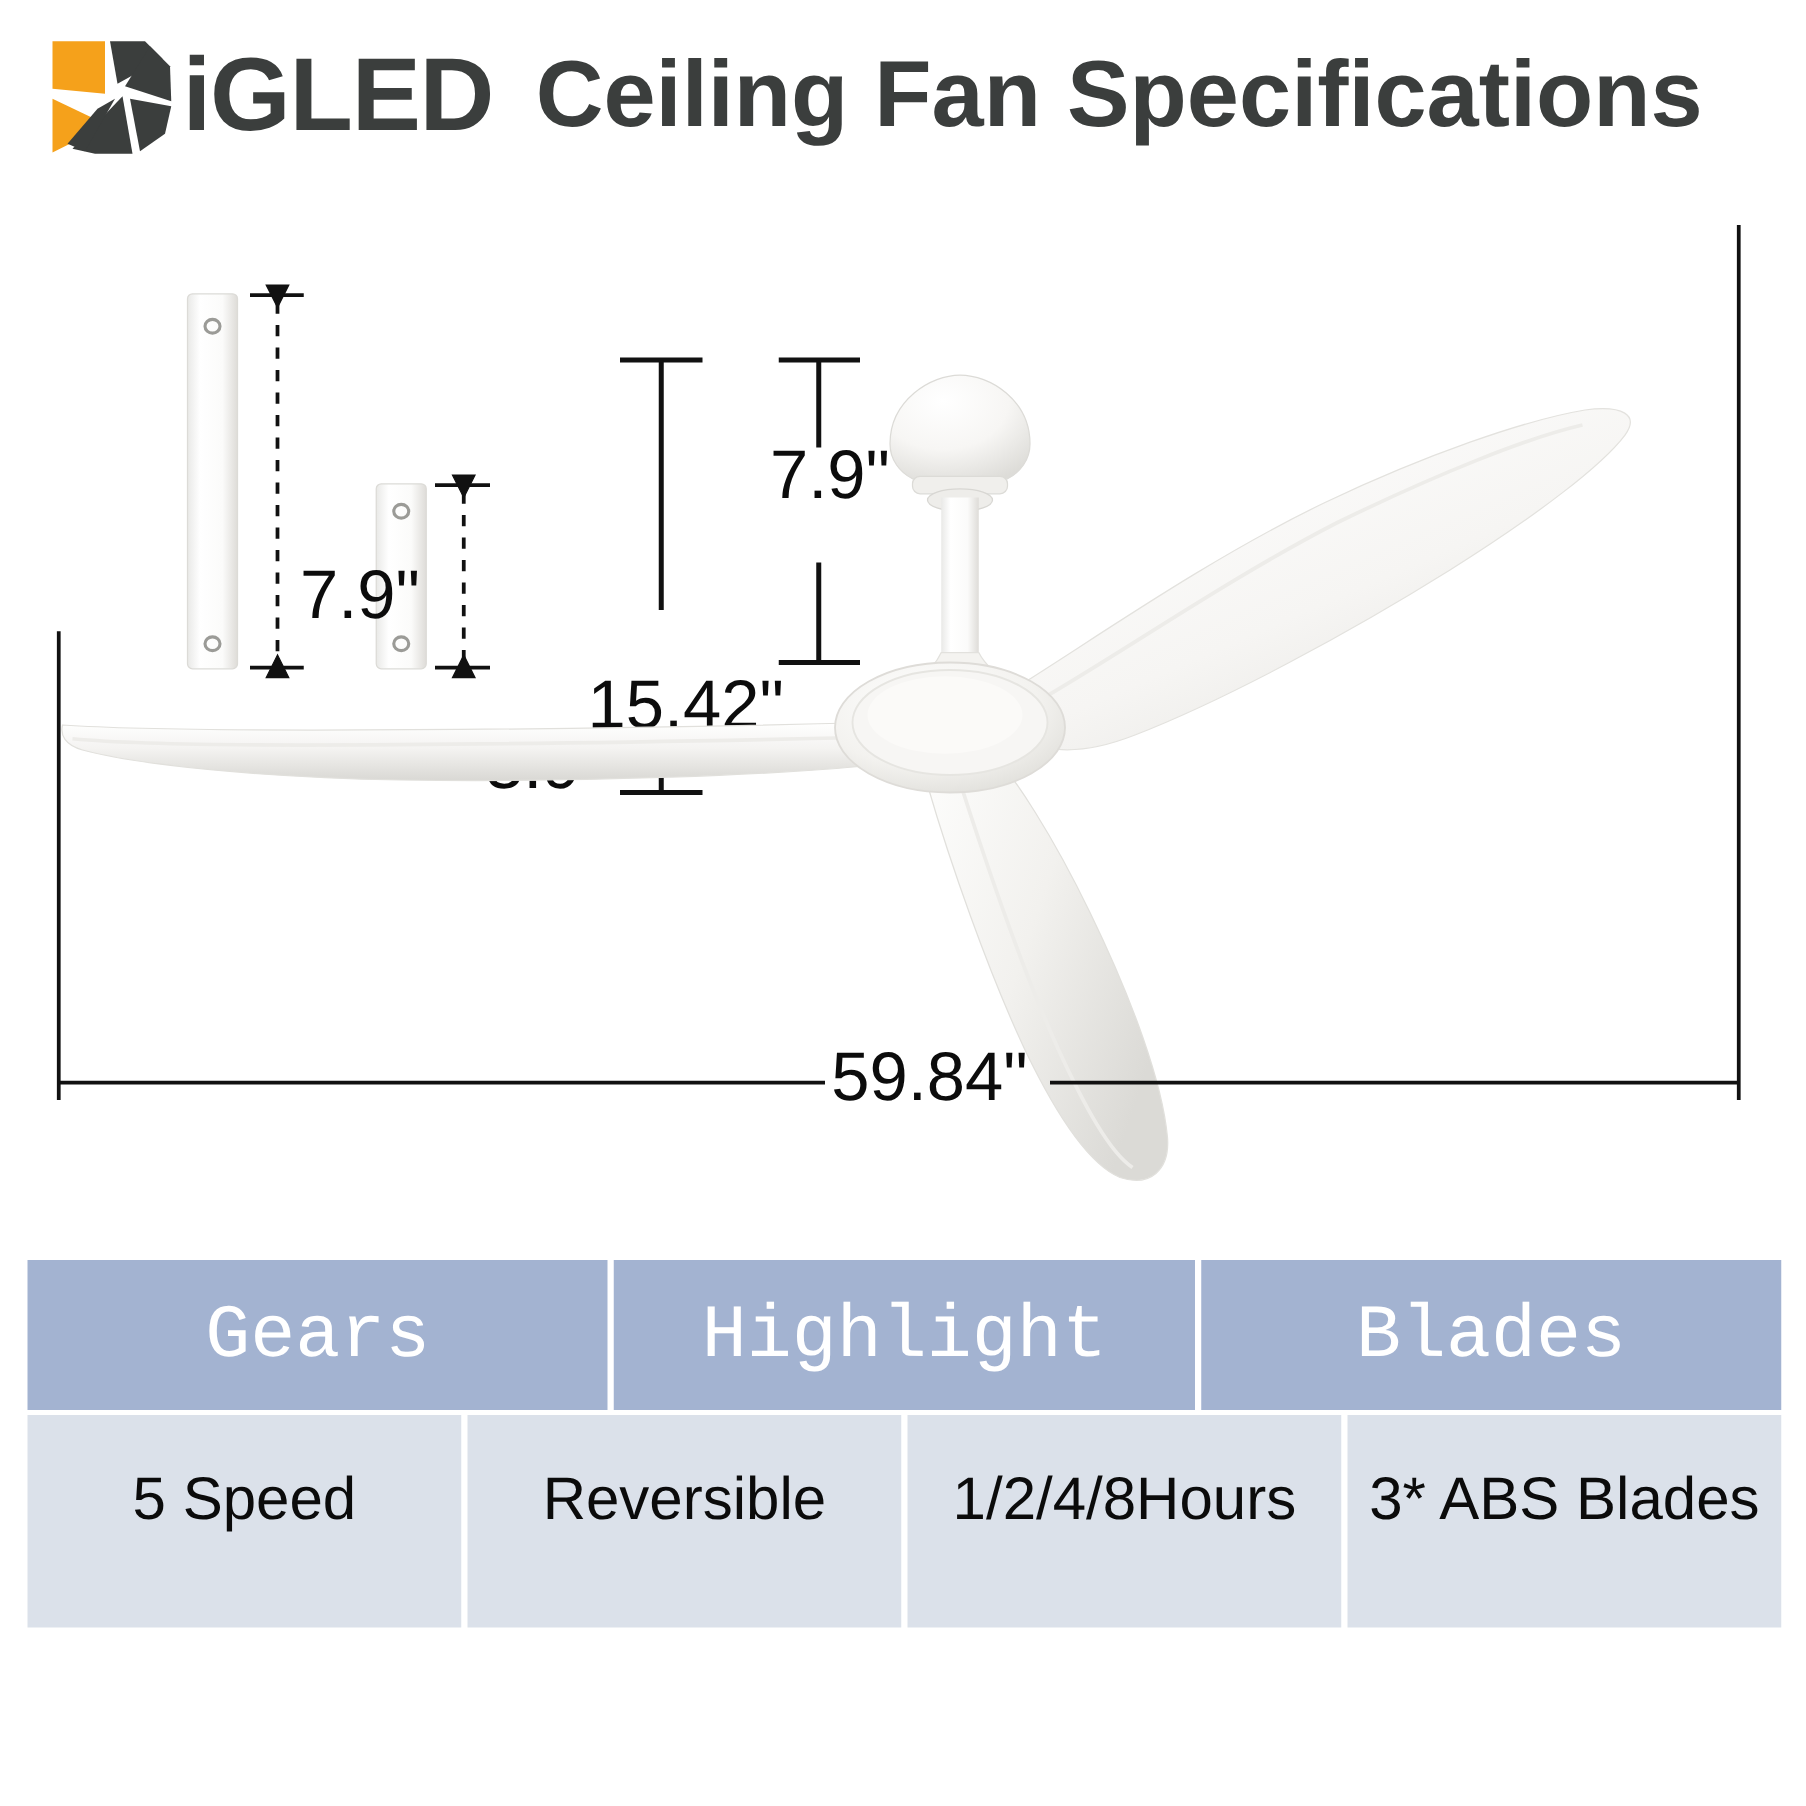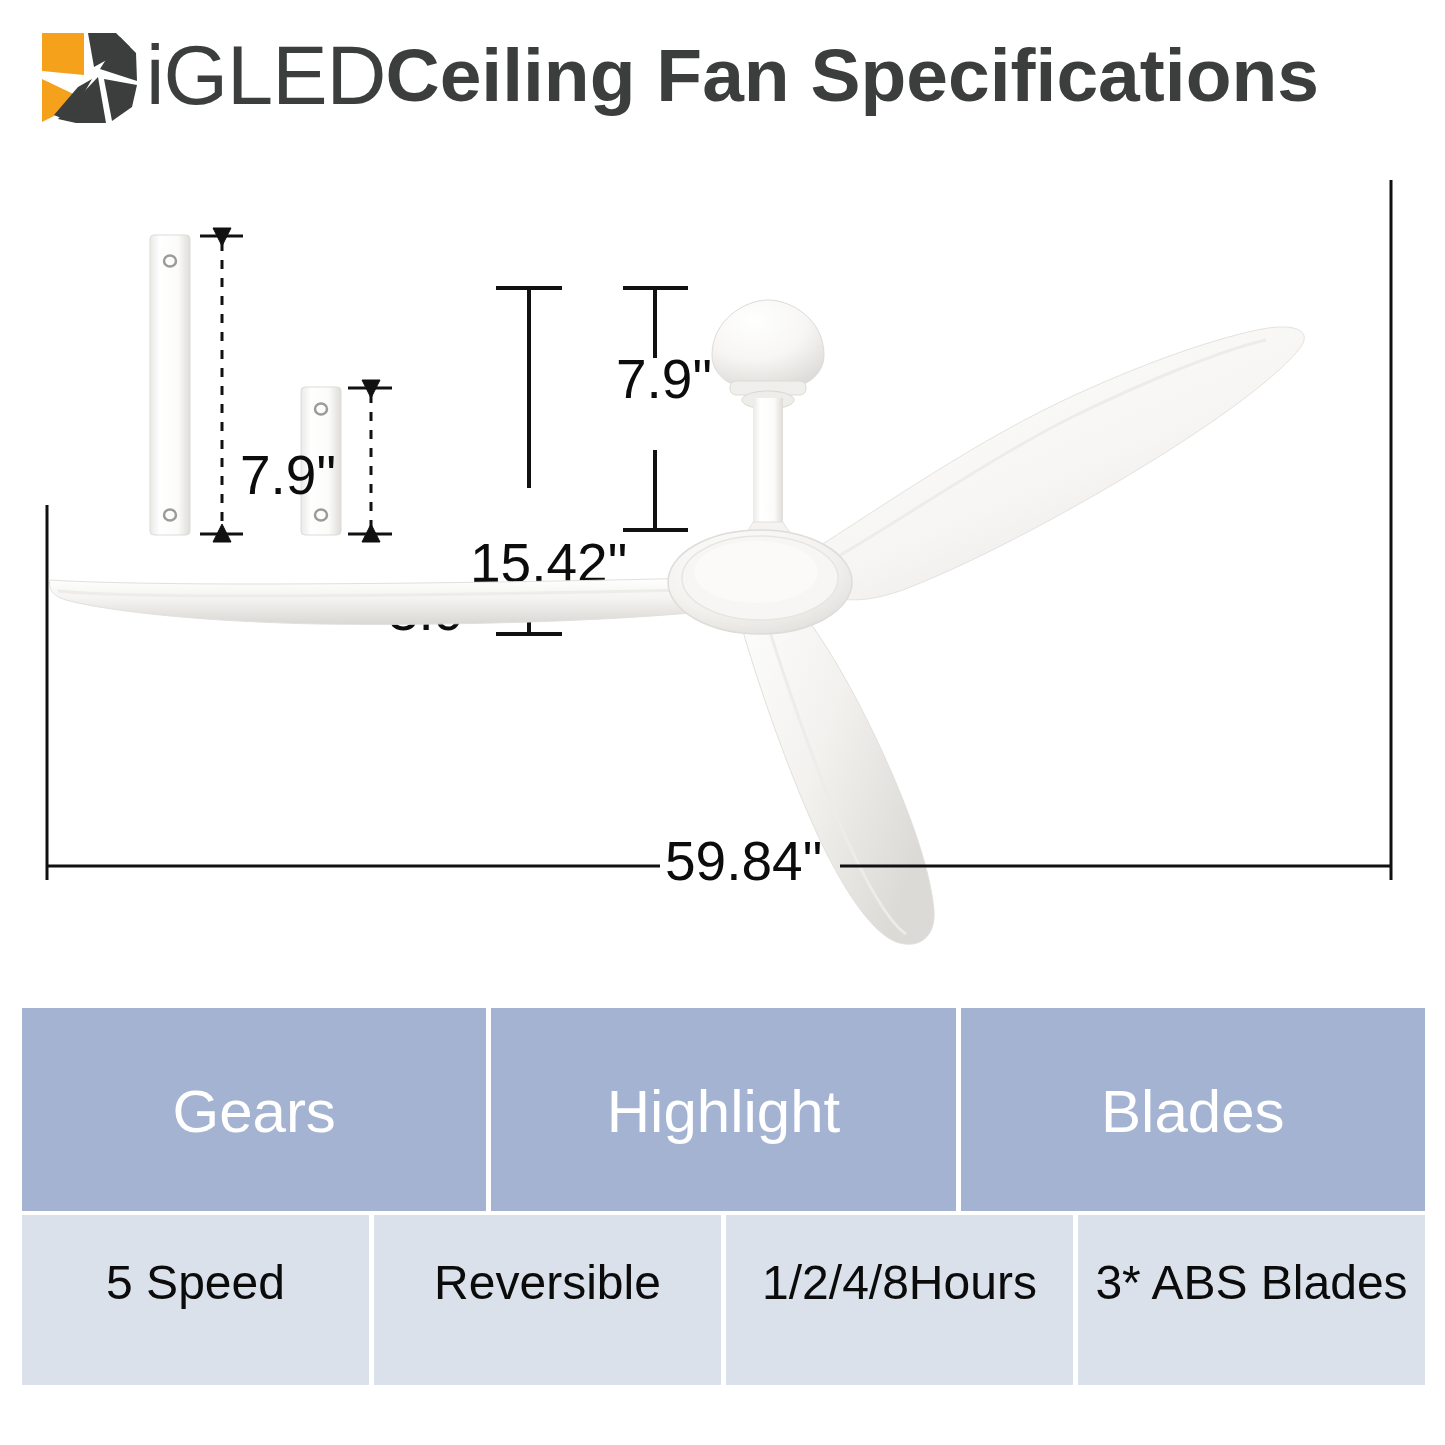--- a/index.html
+++ b/index.html
@@ -31,32 +31,33 @@
     width: 112px;
     height: 100px;
     position: relative;
     flex: 0 0 auto;
     margin-top: 4px;
   }
   #logo-mark svg { display: block; }
 
   #brand-name {
     font-size: 83px;
-    font-weight: normal;
+    font-weight: bold;
     color: #3b3e3d;
     letter-spacing: -1px;
     line-height: 1;
     margin-left: -4px;
     white-space: nowrap;
   }
   #header-title {
     font-size: 75px;
     font-weight: bold;
     color: #3b3e3d;
     line-height: 1;
+    margin-left: 34px;
     white-space: nowrap;
   }
 
   
   #diagram {
     position: absolute;
     left: 0;
     top: 150px;
     width: 1445px;
     height: 840px;
@@ -76,21 +77,21 @@
     top: 1008px;
     width: 1403px;
     height: 380px;
     display: flex;
     flex-direction: column;
   }
   .table-row {
     display: flex;
     width: 100%;
   }
-  .table-row.header-row { height: 203px; }
+  .table-row.header-row { height: 120px; font-family: Liberation Mono, monospace; }
   .table-row.body-row   { height: 170px; margin-top: 4px; }
 
   .cell {
     flex: 1 1 0;
     display: flex;
     align-items: center;
     justify-content: center;
     box-sizing: border-box;
     padding-top: 4px;
   }

